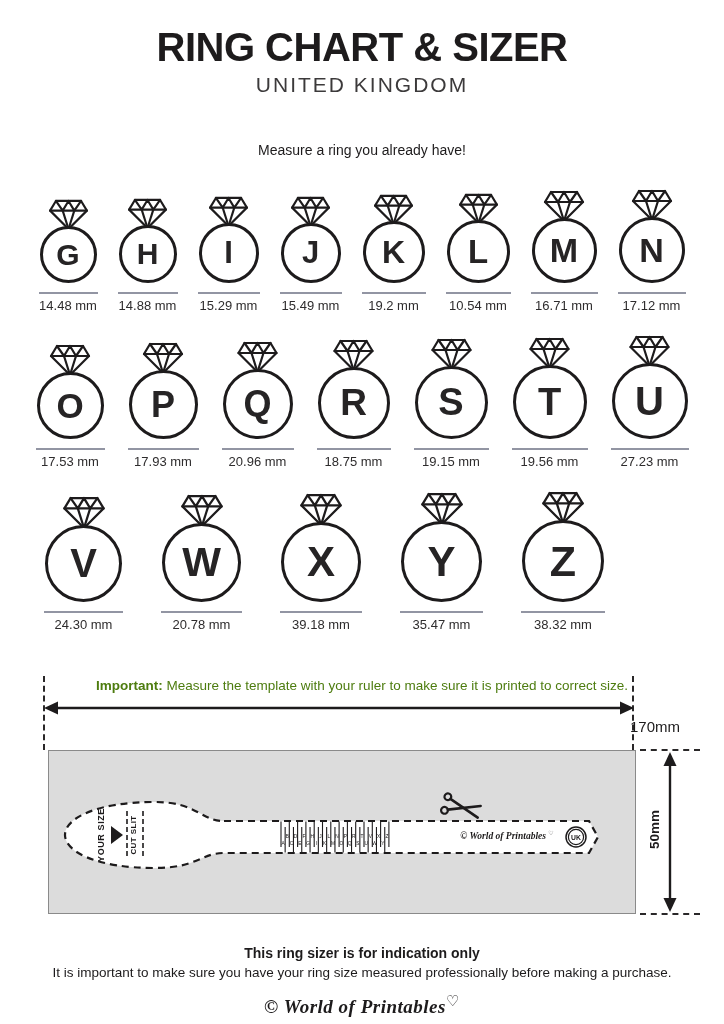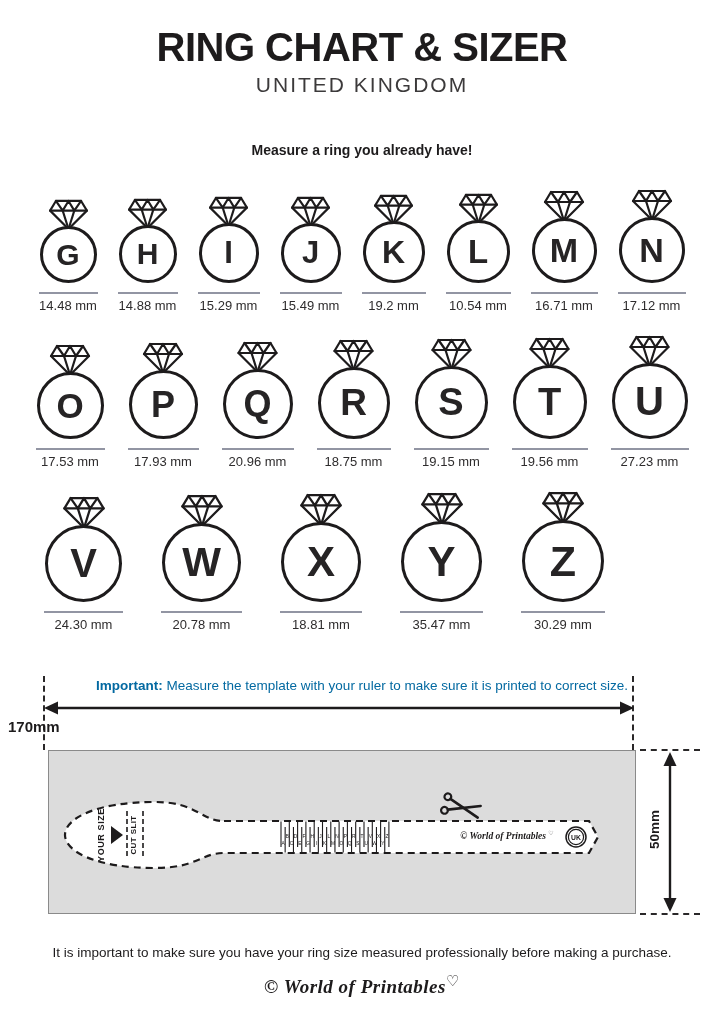--- a/index.html
+++ b/index.html
@@ -11,47 +11,47 @@
   html,body{width:724px;height:1024px;background:#ffffff;overflow:hidden;}
   body{font-family:"Liberation Sans", sans-serif;color:var(--ink);position:relative;}
 
   
   .page-title{margin-top:26px;text-align:center;font-size:40px;font-weight:bold;
     letter-spacing:-0.5px;color:var(--ink);line-height:1.05;}
   .page-subtitle{text-align:center;font-size:21px;font-weight:normal;letter-spacing:2px;
     color:#3c3a3b;margin-top:5px;}
 
   .intro{margin-top:40px;text-align:center;line-height:1.3;}
-  .intro-heading{font-size:14px;font-weight:bold;margin-top:44px;}
+  .intro-heading{font-size:14px;font-weight:normal;margin-top:44px;}
   .intro-body{font-size:14px;margin-top:2px;}
 
   
   .rows{margin-top:30px;}
   .ring-row{display:flex;align-items:flex-end;justify-content:center;}
   .ring-row.r1{gap:20px;}
   .ring-row.r2{gap:23px;margin-top:22px;}
   .ring-row.r3{gap:38px;margin-top:22px;justify-content:flex-start;padding-left:44px;}
   .ring{display:flex;flex-direction:column;align-items:center;}
   .diamond{display:block;margin-bottom:-4px;}
   .diamond *{stroke:var(--ink);stroke-width:2.2;fill:none;stroke-linejoin:round;stroke-linecap:round;}
   .band{border:3.5px solid var(--ink);border-radius:50%;display:flex;align-items:center;
     justify-content:center;font-weight:bold;color:#262425;background:#fff;}
   .rule{height:2px;background:var(--underline);margin-top:9px;}
   .mmlabel{font-size:13px;color:#2e2c2d;margin-top:4px;white-space:nowrap;}
 
   
   .sizer-section{position:relative;height:242px;margin-top:44px;}
-  .important-line{position:absolute;top:2px;width:100%;text-align:center;font-size:13.5px;color:#0369a1;}
+  .important-line{position:absolute;top:2px;width:100%;text-align:center;font-size:13.5px;color:#4d7c0f;}
   .important-line b{font-weight:bold;}
   .guide-v{position:absolute;top:0;height:74px;border-left:2px dashed #2a2829;width:0;}
   .guide-left{left:43px;}
   .guide-right{left:632px;}
   .h-arrow{position:absolute;left:44px;top:24px;}
-  .label-170{position:absolute;top:42px;left:0;width:680px;text-align:left;
-    font-size:15px;font-weight:bold;padding-left:8px;}
+  .label-170{position:absolute;top:42px;left:0;width:680px;text-align:right;
+    font-size:15px;font-weight:normal;padding-left:8px;}
   .gray-box{position:absolute;left:48px;top:74px;width:588px;height:164px;
     background:var(--box-fill);border:1px solid #8a8a8a;}
   .dash-h{position:absolute;border-top:2px dashed #2a2829;width:60px;height:0;}
   .dash-tr{left:640px;top:73px;}
   .dash-br{left:640px;top:237px;}
   .v-arrow{position:absolute;left:661px;top:76px;}
   .label-50{position:absolute;left:612px;top:146px;width:84px;text-align:center;
     font-size:13.5px;font-weight:bold;transform:rotate(-90deg);}
 
   
@@ -288,21 +288,21 @@
       <div class="ring">
         <svg class="diamond" width="46" height="33" viewBox="0 0 44 32">
           <polygon points="22,31 3,12 9,2 35,2 41,12"></polygon>
           <line x1="3" y1="12" x2="41" y2="12"></line>
           <polyline points="9,2 16,12 22,2 28,12 35,2"></polyline>
           <line x1="16" y1="12" x2="22" y2="31"></line>
           <line x1="28" y1="12" x2="22" y2="31"></line>
         </svg>
         <div class="band" style="width:80px;height:80px;font-size:42px">X</div>
         <div class="rule" style="width:82px"></div>
-        <div class="mmlabel">18.81 mm</div>
+        <div class="mmlabel">39.18 mm</div>
       </div>
       <div class="ring">
         <svg class="diamond" width="46" height="33" viewBox="0 0 44 32">
           <polygon points="22,31 3,12 9,2 35,2 41,12"></polygon>
           <line x1="3" y1="12" x2="41" y2="12"></line>
           <polyline points="9,2 16,12 22,2 28,12 35,2"></polyline>
           <line x1="16" y1="12" x2="22" y2="31"></line>
           <line x1="28" y1="12" x2="22" y2="31"></line>
         </svg>
         <div class="band" style="width:81px;height:81px;font-size:42px">Y</div>
@@ -312,21 +312,21 @@
       <div class="ring">
         <svg class="diamond" width="46" height="33" viewBox="0 0 44 32">
           <polygon points="22,31 3,12 9,2 35,2 41,12"></polygon>
           <line x1="3" y1="12" x2="41" y2="12"></line>
           <polyline points="9,2 16,12 22,2 28,12 35,2"></polyline>
           <line x1="16" y1="12" x2="22" y2="31"></line>
           <line x1="28" y1="12" x2="22" y2="31"></line>
         </svg>
         <div class="band" style="width:82px;height:82px;font-size:43px">Z</div>
         <div class="rule" style="width:84px"></div>
-        <div class="mmlabel">30.29 mm</div>
+        <div class="mmlabel">38.32 mm</div>
       </div>
     </div>
 </div>
 
 <div class="sizer-section">
   <div class="important-line">
     <b>Important:</b>
     <span>Measure the template with your ruler to make sure it is printed to correct size.</span>
   </div>
 
@@ -431,17 +431,18 @@
   <div class="dash-h dash-br"></div>
   <svg class="v-arrow" width="18" height="160" viewBox="0 0 18 160">
     <line x1="9" y1="11" x2="9" y2="149" stroke="#1d1b1c" stroke-width="2.4"></line>
     <polygon points="9,0 2.5,14 15.5,14" fill="#1d1b1c"></polygon>
     <polygon points="9,160 2.5,146 15.5,146" fill="#1d1b1c"></polygon>
   </svg>
   <div class="label-50">50mm</div>
 </div>
 
 <div class="footer">
+  <div class="footer-heading">This ring sizer is for indication only</div>
   <div class="footer-body">It is important to make sure you have your ring size measured professionally before making a purchase.</div>
   <div class="footer-brand script">
     <span>© World of Printables</span><span class="heart">♡</span>
   </div>
 </div>
 
 </body></html>

